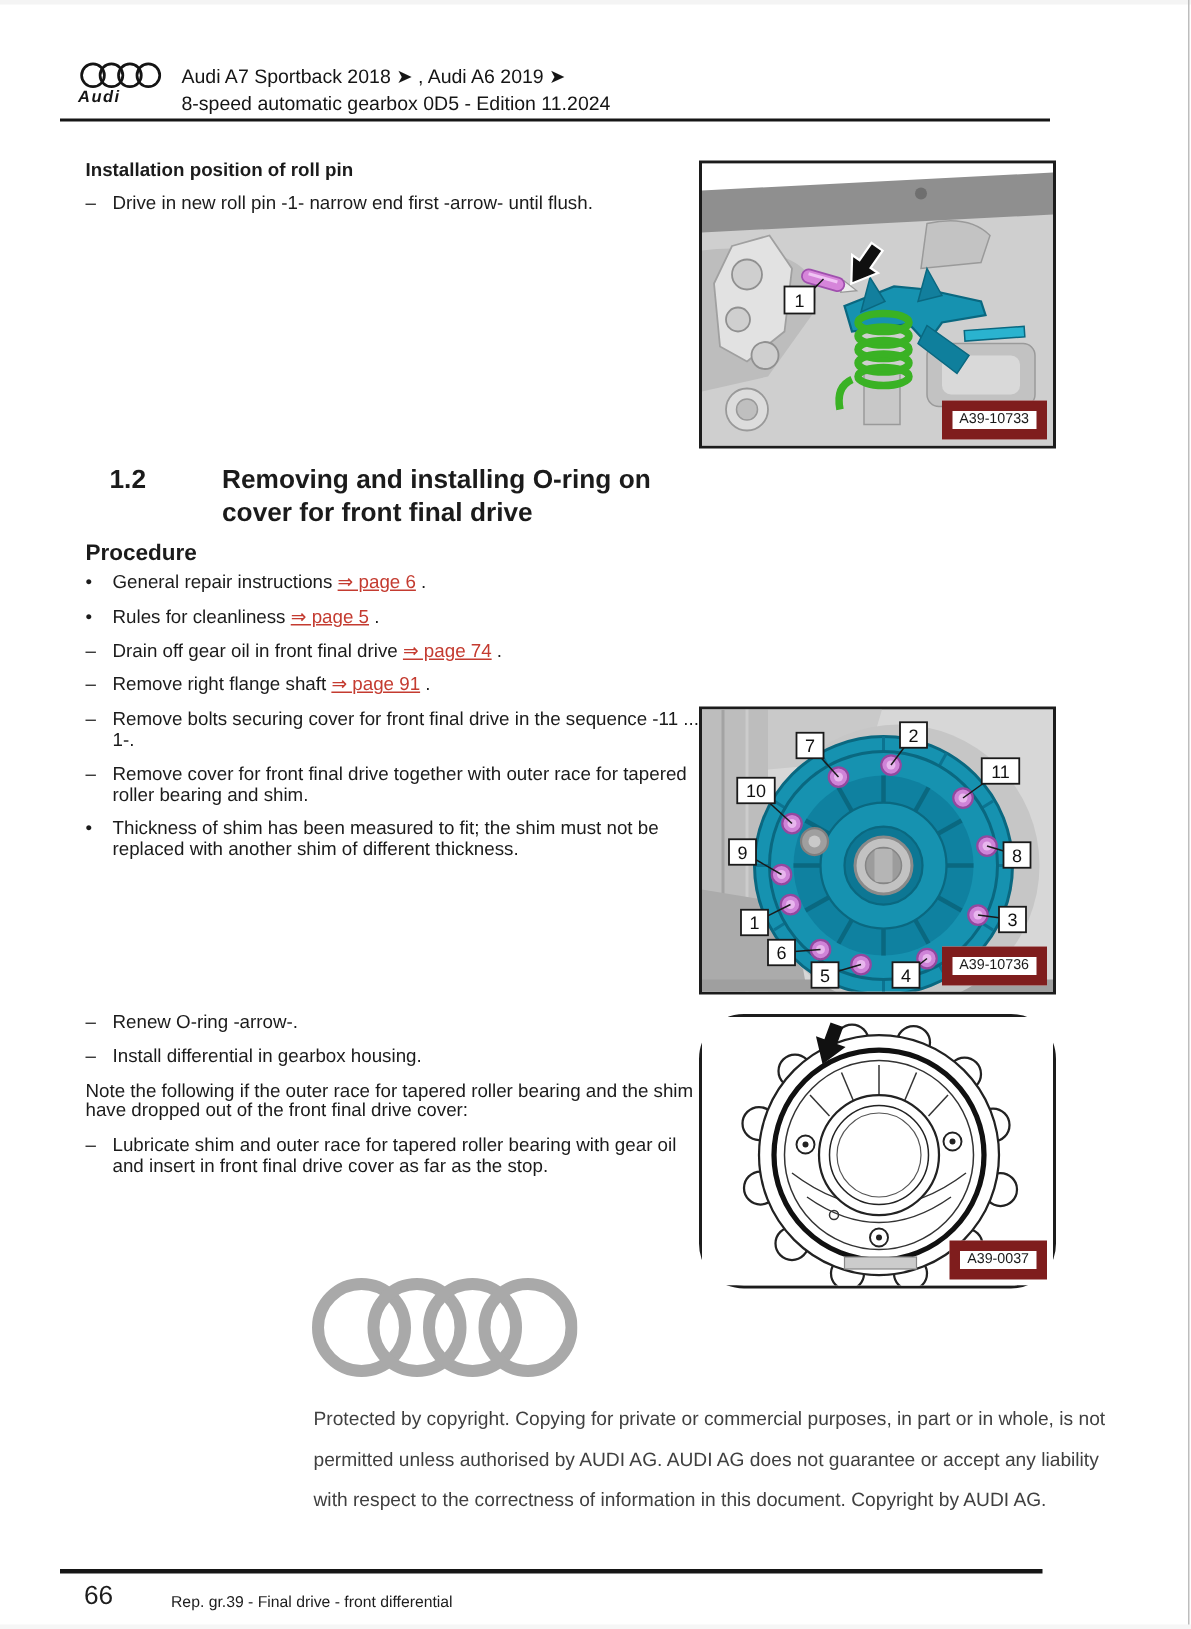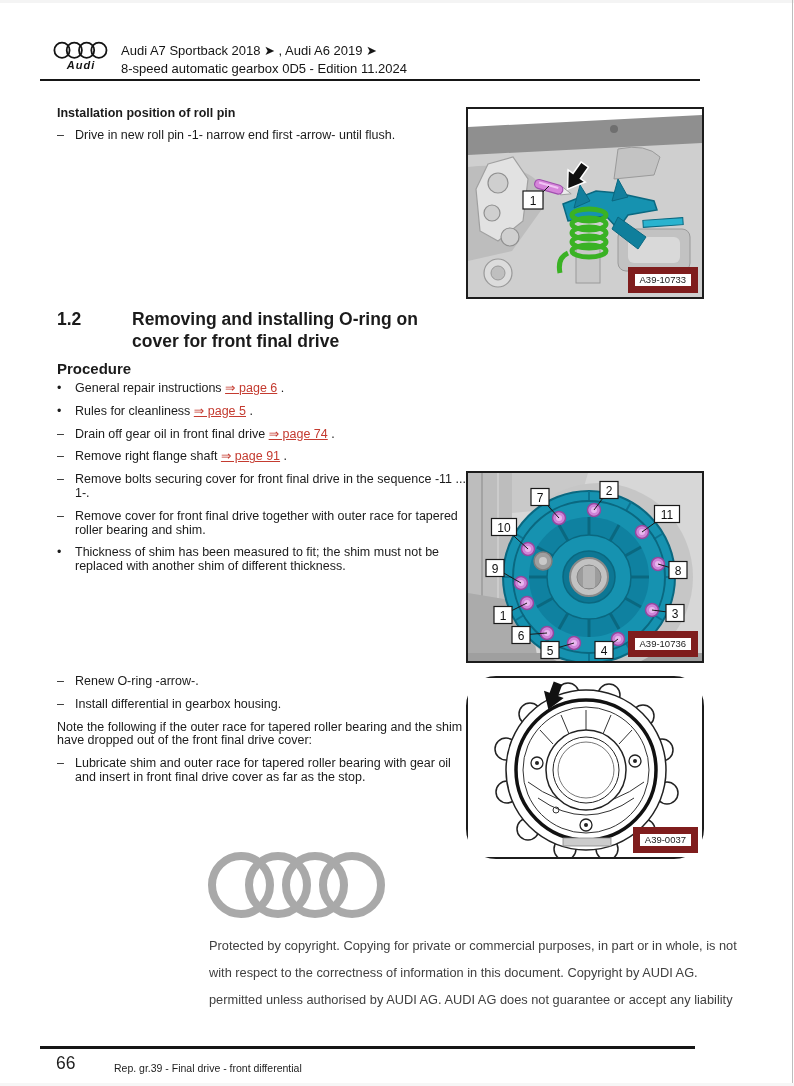--- a/index.html
+++ b/index.html
@@ -6,31 +6,31 @@
   .page {
     position:relative; width:794px; height:1086px; background:#ffffff;
     font-family:"Liberation Sans", sans-serif; color:#1b1b1b; overflow:hidden;
   }
   .top-strip   { position:absolute; top:0; left:0; right:0; height:3px; background:#f4f4f4; }
   .bottom-strip{ position:absolute; bottom:0; left:0; right:0; height:3px; background:#f6f6f6; }
   .right-edge  { position:absolute; top:0; right:1px; width:1px; bottom:0; background:#bdbdbd; }
 
   
   .header { position:absolute; left:52px; top:41px; display:flex; gap:11px; }
-  .logo-block { width:58px; text-align:center; }
+  .logo-block { width:58px; text-align:left; }
   .logo-block svg { display:block; margin:0 auto; }
   .wordmark { font-size:11px; font-weight:bold; font-style:italic; letter-spacing:1px; color:#141414; margin-top:-1px; }
   .header-text { font-size:13px; line-height:17.5px; padding-top:1px; color:#151515; }
   .rule-top { position:absolute; left:40px; top:79px; width:660px; height:2px; background:#161616; }
 
   
   #sec1-title { position:absolute; left:57px; top:106px; font-size:12.5px; font-weight:bold; }
   #sec1-steps { position:absolute; left:57px; top:129px; width:412px; }
   #sec2 { position:absolute; left:57px; top:309px; display:flex; font-size:17.5px; font-weight:bold; line-height:21.5px; }
-  #sec2 .num { width:75px; flex:none; }
+  #sec2 .num { width:75px; flex:none;margin-left:16px; }
   #sec2 .ttl { width:336px; }
   #proc-heading { position:absolute; left:57px; top:360px; font-size:15px; font-weight:bold; }
   #proc-steps { position:absolute; left:57px; top:382px; width:412px; }
   #post-steps { position:absolute; left:57px; top:675px; width:412px; }
 
   .step { display:flex; margin-bottom:9px; font-size:12.5px; line-height:13.8px; }
   .step .marker { width:18px; flex:none; }
   .step .stext { flex:1; }
   .step.note { display:block; }
   .plink { color:#c43b30; text-decoration:underline; cursor:pointer; }
@@ -382,20 +382,20 @@
         <circle cx="33" cy="36" r="29"></circle>
         <circle cx="70" cy="36" r="29"></circle>
         <circle cx="107" cy="36" r="29"></circle>
         <circle cx="144" cy="36" r="29"></circle>
       </g>
     </svg>
   </div>
 
   <div id="copyright">
     <div>Protected by copyright. Copying for private or commercial purposes, in part or in whole, is not</div>
+    <div>permitted unless authorised by AUDI AG. AUDI AG does not guarantee or accept any liability</div>
     <div>with respect to the correctness of information in this document. Copyright by AUDI AG.</div>
-    <div>permitted unless authorised by AUDI AG. AUDI AG does not guarantee or accept any liability</div>
   </div>
 
   <div class="rule-bottom"></div>
   <div id="page-num">66</div>
   <div id="footer-text">Rep. gr.39 - Final drive - front differential</div>
 </div>
 
 </body></html>

